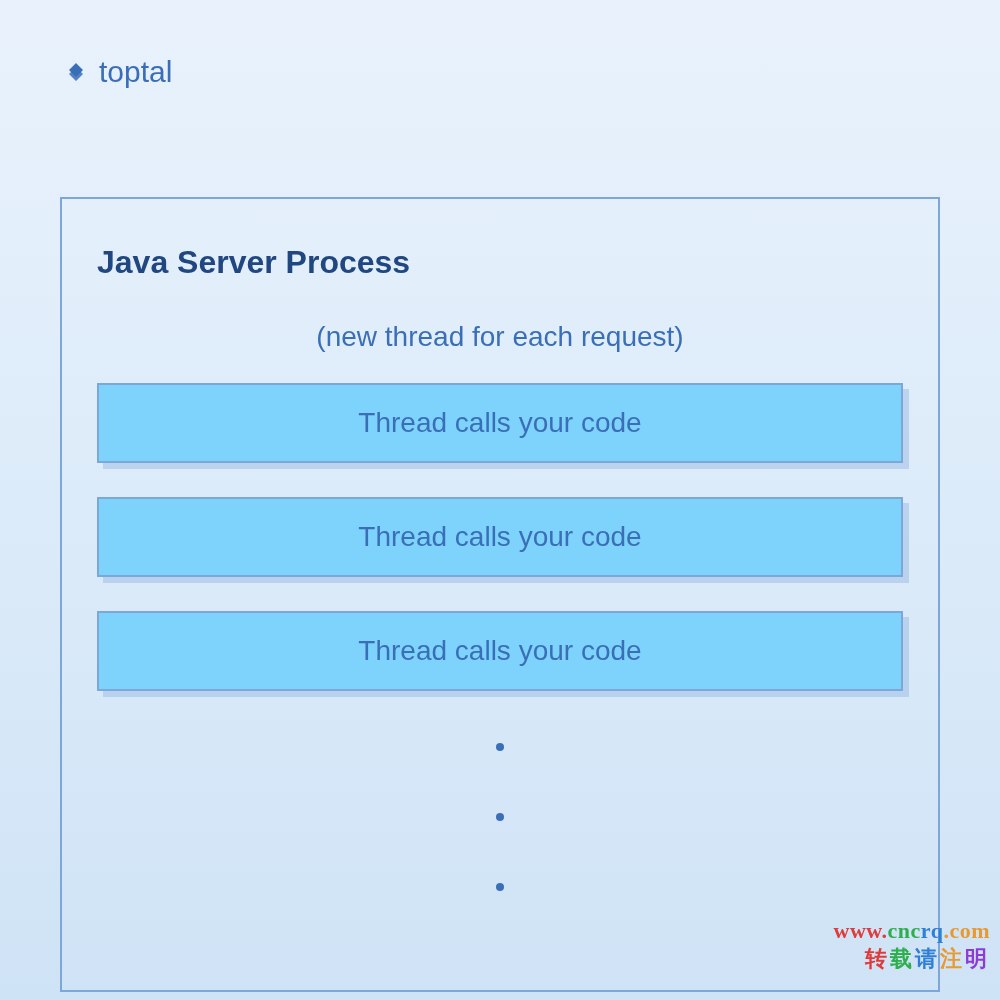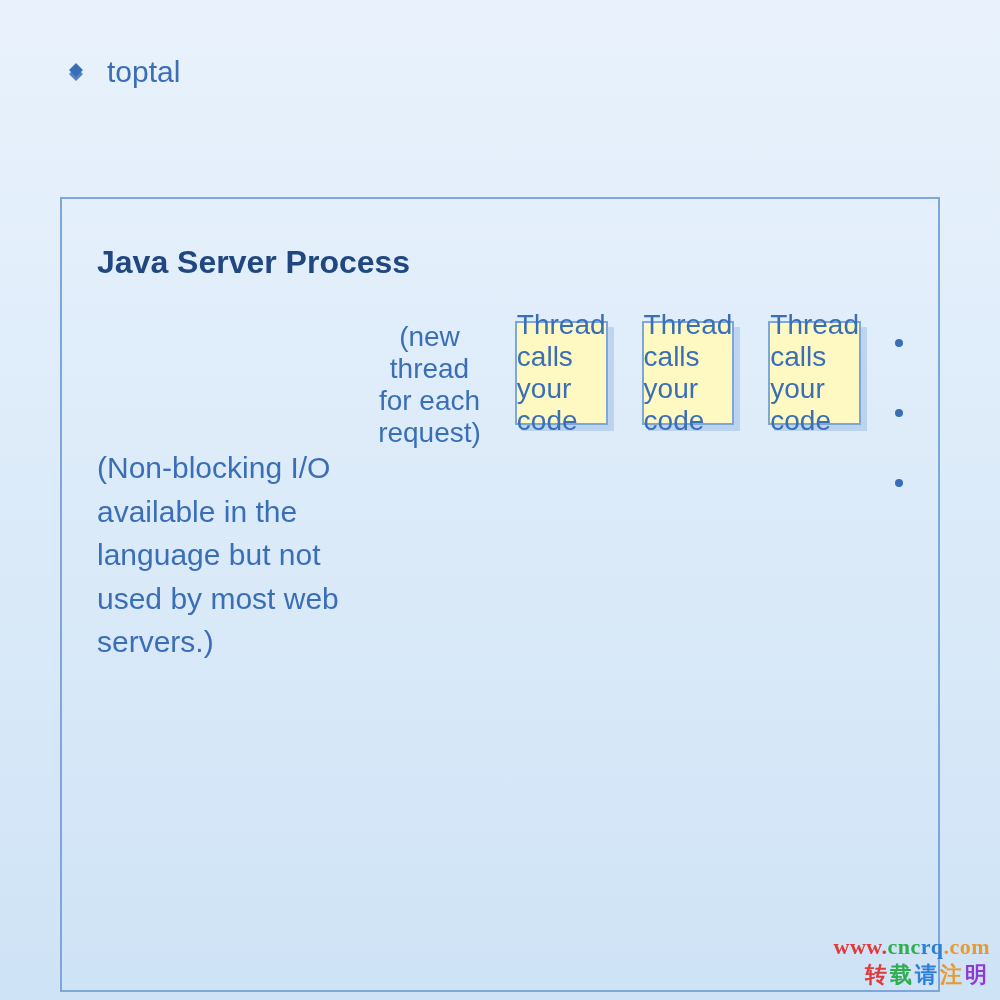--- a/index.html
+++ b/index.html
@@ -20,21 +20,21 @@
     font-size: 36px;
     font-weight: 700;
     letter-spacing: -0.5px;
   }
   .brand {
     display: flex;
     align-items: center;
     color: #3a6fb7;
     font-size: 30px;
     font-weight: 400;
-    gap: 20px;
+    gap: 12px;
   }
   .brand-icon {
     width: 22px;
     height: 30px;
     position: relative;
   }
   .brand-icon svg { width: 100%; height: 100%; }
   .main-box {
     position: absolute;
     left: 60px;
@@ -62,35 +62,36 @@
   }
   .note {
     color: #3a6fb7;
     font-size: 30px;
     font-weight: 400;
     line-height: 1.45;
   }
   .right-col {
     flex: 1;
     display: flex;
+    flex-direction: column;
     align-items: stretch;
     gap: 34px;
   }
   .thread-caption {
     color: #3a6fb7;
     font-size: 28px;
     font-weight: 400;
     text-align: center;
     margin-bottom: -4px;
   }
   .thread-box {
-    background: #fef9c3;
+    background: #7dd3fc;
     border: 2px solid #7da6d9;
     box-shadow: 6px 6px 0 0 rgba(125,166,217,0.35);
-    height: 104px;
+    height: 80px;
     display: flex;
     align-items: center;
     justify-content: center;
     color: #3a6fb7;
     font-size: 28px;
     font-weight: 400;
   }
   .dots {
     display: flex;
     flex-direction: column;
@@ -100,21 +101,21 @@
   }
   .dot {
     width: 8px;
     height: 8px;
     border-radius: 50%;
     background: #3a6fb7;
   }
   .watermark {
     position: absolute;
     right: 10px;
-    bottom: 12px;
+    bottom: 28px;
     text-align: right;
     font-family: "SimSun", "Songti SC", serif;
     line-height: 1.25;
     pointer-events: none;
   }
   .wm-line1 {
     font-size: 22px;
     font-weight: 700;
     letter-spacing: 0.5px;
   }
@@ -144,23 +145,20 @@
         <path d="M15 28 L4 17 L11 10 L9 8 L18 17 L11 24 Z" fill="#3a6fb7" opacity="0.85"></path>
       </svg>
     </span>
     <span>toptal</span>
   </div>
 </div>
 
 <div class="main-box">
   <div class="process-title">Java Server Process</div>
   <div class="columns">
-    <div class="left-col">
-      <div class="note">(Non-blocking I/O available in the language but not used by most web servers.)</div>
-    </div>
     <div class="right-col">
       <div class="thread-caption">(new thread for each request)</div>
       <div class="thread-box">Thread calls your code</div>
       <div class="thread-box">Thread calls your code</div>
       <div class="thread-box">Thread calls your code</div>
       <div class="dots">
         <div class="dot"></div>
         <div class="dot"></div>
         <div class="dot"></div>
       </div>

